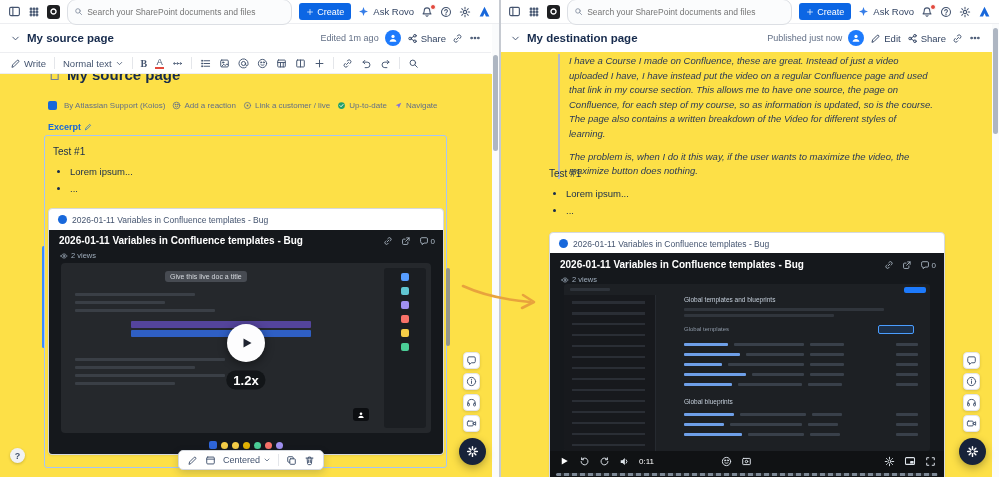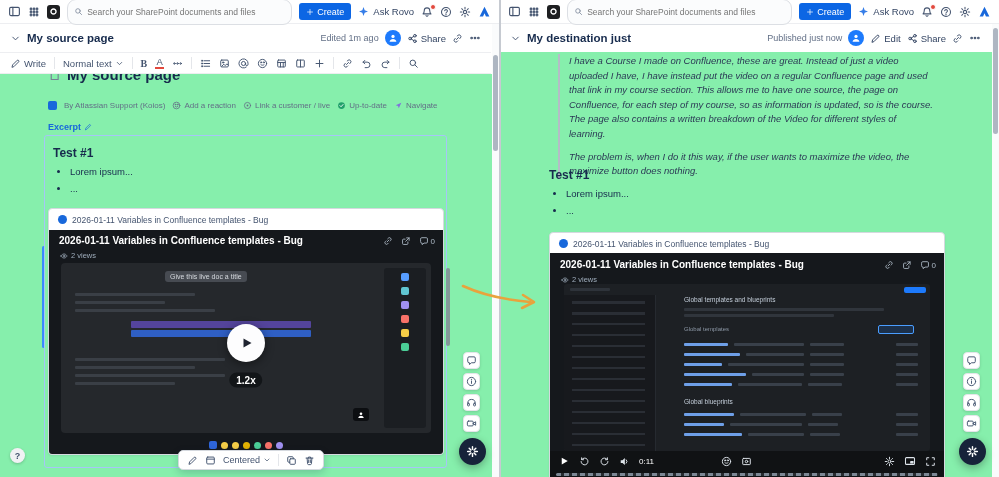--- a/index.html
+++ b/index.html
@@ -34,49 +34,49 @@
   .spacer{flex:1}
 
   .ed-toolbar{position:absolute;top:52px;left:0;right:8px;height:22px;border-top:1px solid #EDEEF1;border-bottom:1px solid #EDEEF1;
               display:flex;align-items:center;gap:8px;padding:0 10px;color:#44546F;font-size:9.5px;background:#fff;z-index:8}
   .tsep{width:1px;height:12px;background:#E4E6EA;flex:none}
   .tbi{display:flex;align-items:center;gap:3px;white-space:nowrap}
   .bold-g{font-weight:700;font-size:10px;font-family:"Liberation Serif",serif}
   .color-a{display:flex;flex-direction:column;align-items:center;line-height:9px;font-size:9.5px}
   .color-a .bar{width:9px;height:2px;background:#E2483D;margin-top:1px}
 
-  .content{position:absolute;left:0;right:1px;bottom:0;overflow:hidden;background:#86efac}
+  .content{position:absolute;left:0;right:1px;bottom:0;overflow:hidden;background:#fde047}
   #content-l{top:74px}#content-r{top:52px}
 
   .doc-title{display:flex;align-items:center;gap:6px;font-size:15px;font-weight:700;color:#172B4D;white-space:nowrap}
   .byline{display:flex;align-items:center;gap:7px;font-size:8px;color:#626F86;white-space:nowrap}
   .chip{display:flex;align-items:center;gap:3px}
   .mini-logo{width:9px;height:9px;border-radius:2px;background:#1868DB;flex:none}
   .excerpt-chip{display:flex;align-items:center;gap:3px;color:#1868DB;font-size:9px;font-weight:600}
   .excerpt-box{border:1px solid #A6C5F7;border-radius:3px}
-  .h-test{font-size:12px;font-weight:700;color:#172B4D}
+  .h-test{font-size:10px;font-weight:400;color:#172B4D}
   ul.blist{list-style:disc;padding-left:14px;font-size:9.5px;color:#172B4D}
   ul.blist li{line-height:17px}
 
   .smart-card{border:1px solid #D5D9DF;border-radius:4px;background:#fff;box-shadow:0 1px 2px rgba(9,30,66,.08);overflow:hidden}
   .card-head{height:21px;display:flex;align-items:center;gap:5px;padding:0 9px}
   .favicon{width:9px;height:9px;border-radius:50%;background:#1868DB;flex:none}
   .card-title{font-size:8.5px;color:#44546F;white-space:nowrap;overflow:hidden;text-overflow:ellipsis}
 
   .video{position:absolute;left:0;right:0;background:#15181C;overflow:hidden}
   .v-title{position:absolute;left:10px;font-size:10px;font-weight:700;color:#fff;white-space:nowrap}
   .v-actions{position:absolute;right:8px;display:flex;align-items:center;gap:8px;color:#AEBAC7;font-size:8px}
   .v-views{position:absolute;left:11px;display:flex;align-items:center;gap:3px;color:#9FADBC;font-size:7.5px}
   .v-thumb{position:absolute;border-radius:4px;overflow:hidden;background:#25282C}
   .tooltip{position:absolute;background:#474B52;color:#D5D9DE;font-size:7px;padding:2px 5px;border-radius:3px;white-space:nowrap}
   .fb{position:absolute;height:2.5px;border-radius:1px;background:#3A3F46}
   .play-btn{position:absolute;left:50%;top:47%;transform:translate(-50%,-50%);width:38px;height:38px;border-radius:50%;
             background:#FDFDFE;display:flex;align-items:center;justify-content:center;box-shadow:0 2px 10px rgba(0,0,0,.45);color:#1F2430}
   .speed{position:absolute;left:50%;top:69%;transform:translate(-50%,-50%);background:rgba(16,18,22,.88);color:#fff;
-         font-size:10px;font-weight:700;padding:2px 7px;border-radius:9px}
+         font-size:13px;font-weight:700;padding:2px 7px;border-radius:9px}
   .durations{position:absolute;left:0;right:0;top:76%;display:flex;justify-content:center;gap:5px;align-items:center;color:#E8EAED;font-size:8px;white-space:nowrap}
   .dur-old{text-decoration:line-through;opacity:.9}
   .dur-new{font-weight:700}
   .emoji-row{position:absolute;bottom:5px;left:0;right:0;display:flex;justify-content:center;align-items:center;gap:4px}
   .edot{width:7px;height:7px;border-radius:50%}
   .strip{position:absolute;right:5px;top:5px;bottom:5px;width:42px;background:#1B1E22;border-radius:3px;
          display:flex;flex-direction:column;align-items:center;gap:6px;padding-top:5px}
   .sq{width:8px;height:8px;border-radius:2px}
   .speaker{position:absolute;right:62px;bottom:12px;width:16px;height:13px;background:#0C0E11;border-radius:3px;
            display:flex;align-items:center;justify-content:center;color:#fff}
@@ -649,21 +649,21 @@
           </svg>
         </span>
     </div>
 
     <div class="page-header">
       <span class="icb" style="color:#44546F">
         <svg class="s" width="11" height="11" viewBox="0 0 16 16">
             <path d="M4 6l4 4 4-4"></path>
           </svg>
         </span>
-      <span class="ph-title">My destination just</span>
+      <span class="ph-title">My destination page</span>
       <span class="spacer"></span>
       <span class="ph-status">Published just now</span>
       <span class="avatar">
         <svg class="s" width="10" height="10" viewBox="0 0 16 16" style="color:#fff">
             <circle class="f" cx="8" cy="5.5" r="2.6"></circle>
             <path class="f" d="M2.5 14c.6-3 2.9-4.4 5.5-4.4s4.9 1.4 5.5 4.4z"></path>
           </svg>
         </span>
       <span class="hbtn">
         <svg class="s" width="11" height="11" viewBox="0 0 16 16">

